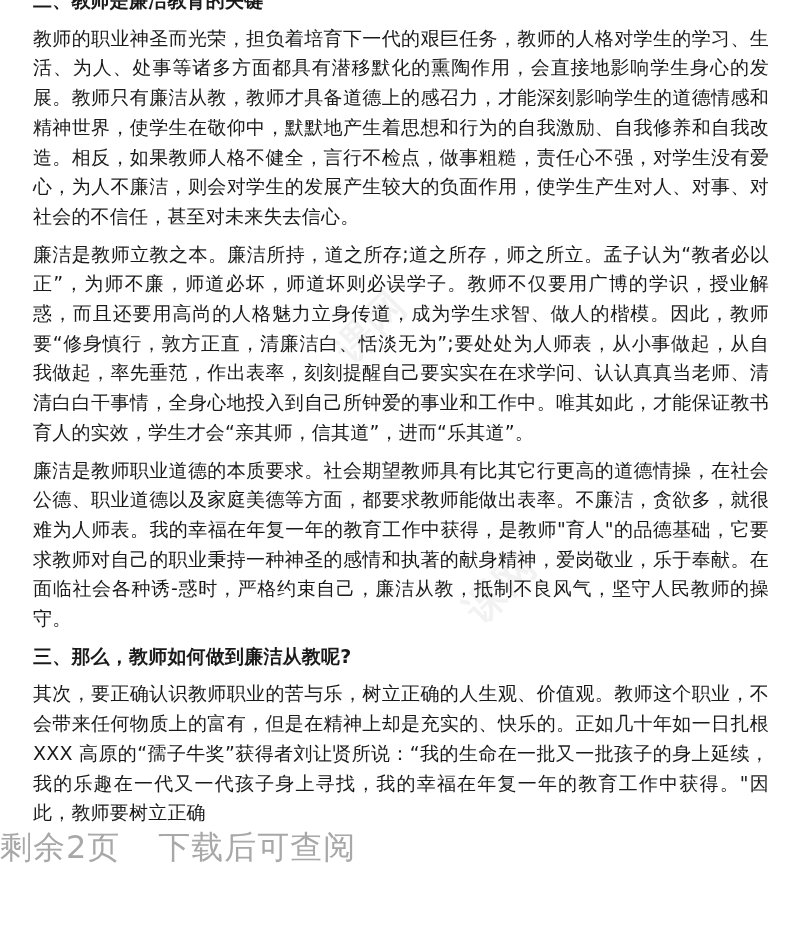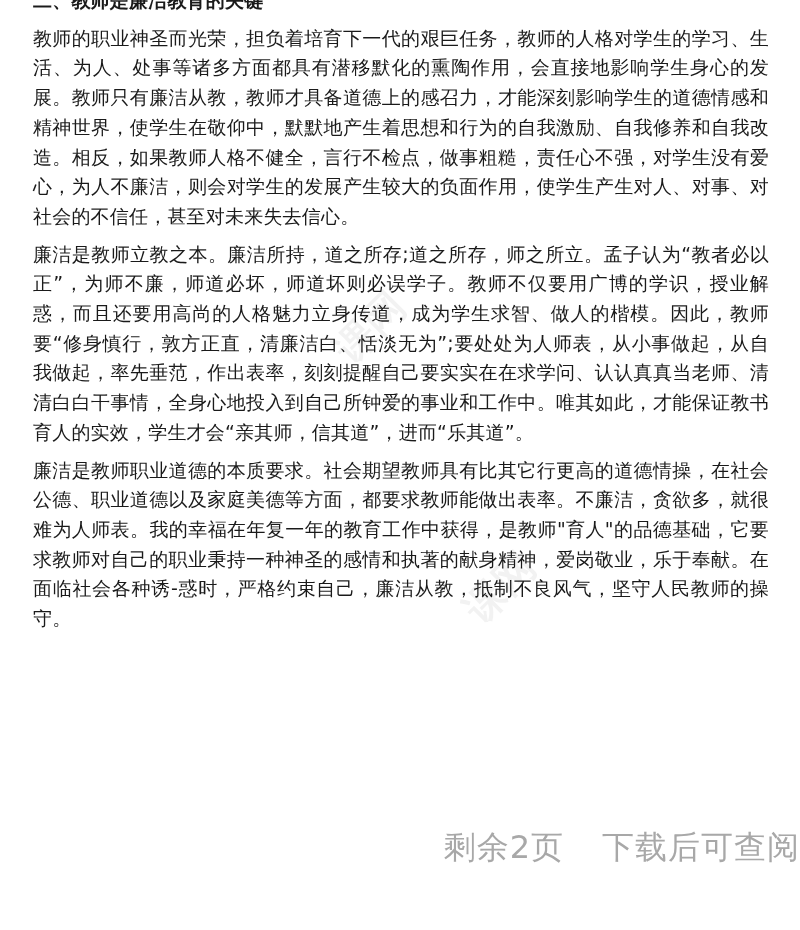--- a/index.html
+++ b/index.html
@@ -41,38 +41,40 @@
       pointer-events: none;
       white-space: nowrap;
     }
     .wm1 { left: 330px; top: 300px; }
     .wm2 { left: 460px; top: 560px; }
     .more-pages {
       position: absolute;
       left: 0;
       width: 800px;
       top: 826px;
-      text-align: right;
+      text-align: left;
       font-size: 32px;
       color: #a8a8a8;
       letter-spacing: 1px;
     }
     .more-pages .gap {
       display: inline-block;
       width: 38px;
     }
   </style>
 </head>
 <body>
 
 <div class="doc">
   <p class="heading">二、教师是廉洁教育的关键</p>
   <p>教师的职业神圣而光荣，担负着培育下一代的艰巨任务，教师的人格对学生的学习、生活、为人、处事等诸多方面都具有潜移默化的熏陶作用，会直接地影响学生身心的发展。教师只有廉洁从教，教师才具备道德上的感召力，才能深刻影响学生的道德情感和精神世界，使学生在敬仰中，默默地产生着思想和行为的自我激励、自我修养和自我改造。相反，如果教师人格不健全，言行不检点，做事粗糙，责任心不强，对学生没有爱心，为人不廉洁，则会对学生的发展产生较大的负面作用，使学生产生对人、对事、对社会的不信任，甚至对未来失去信心。</p>
   <p>廉洁是教师立教之本。廉洁所持，道之所存;道之所存，师之所立。孟子认为“教者必以正”，为师不廉，师道必坏，师道坏则必误学子。教师不仅要用广博的学识，授业解惑，而且还要用高尚的人格魅力立身传道，成为学生求智、做人的楷模。因此，教师要“修身慎行，敦方正直，清廉洁白、恬淡无为”;要处处为人师表，从小事做起，从自我做起，率先垂范，作出表率，刻刻提醒自己要实实在在求学问、认认真真当老师、清清白白干事情，全身心地投入到自己所钟爱的事业和工作中。唯其如此，才能保证教书育人的实效，学生才会“亲其师，信其道”，进而“乐其道”。</p>
   <p>廉洁是教师职业道德的本质要求。社会期望教师具有比其它行更高的道德情操，在社会公德、职业道德以及家庭美德等方面，都要求教师能做出表率。不廉洁，贪欲多，就很难为人师表。我的幸福在年复一年的教育工作中获得，是教师"育人"的品德基础，它要求教师对自己的职业秉持一种神圣的感情和执著的献身精神，爱岗敬业，乐于奉献。在面临社会各种诱-惑时，严格约束自己，廉洁从教，抵制不良风气，坚守人民教师的操守。</p>
+  <p class="heading">三、那么，教师如何做到廉洁从教呢?</p>
+  <p>其次，要正确认识教师职业的苦与乐，树立正确的人生观、价值观。教师这个职业，不会带来任何物质上的富有，但是在精神上却是充实的、快乐的。正如几十年如一日扎根 XXX 高原的“孺子牛奖”获得者刘让贤所说：“我的生命在一批又一批孩子的身上延续，我的乐趣在一代又一代孩子身上寻找，我的幸福在年复一年的教育工作中获得。"因此，教师要树立正确</p>
 </div>
 
 <div class="watermark wm1">课网</div>
 <div class="watermark wm2">课网</div>
 
 <div class="more-pages">
   <span>剩余2页</span><span class="gap"></span><span>下载后可查阅</span>
 </div>
 
 </body></html>

